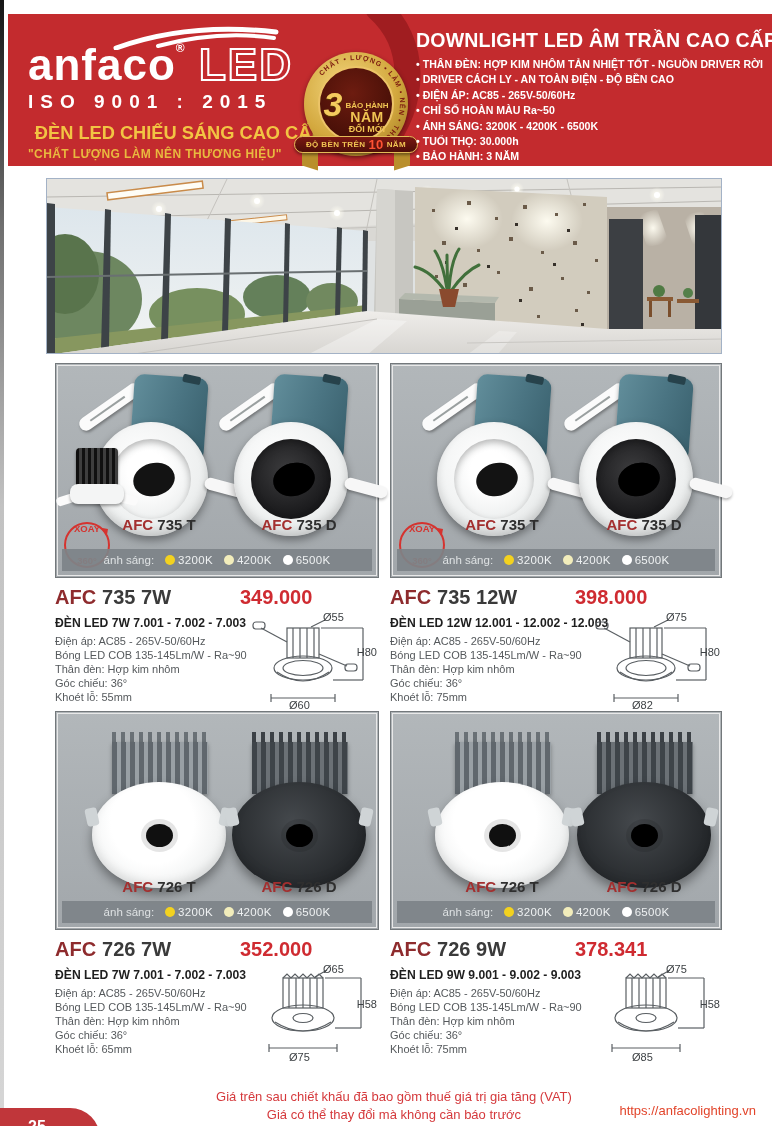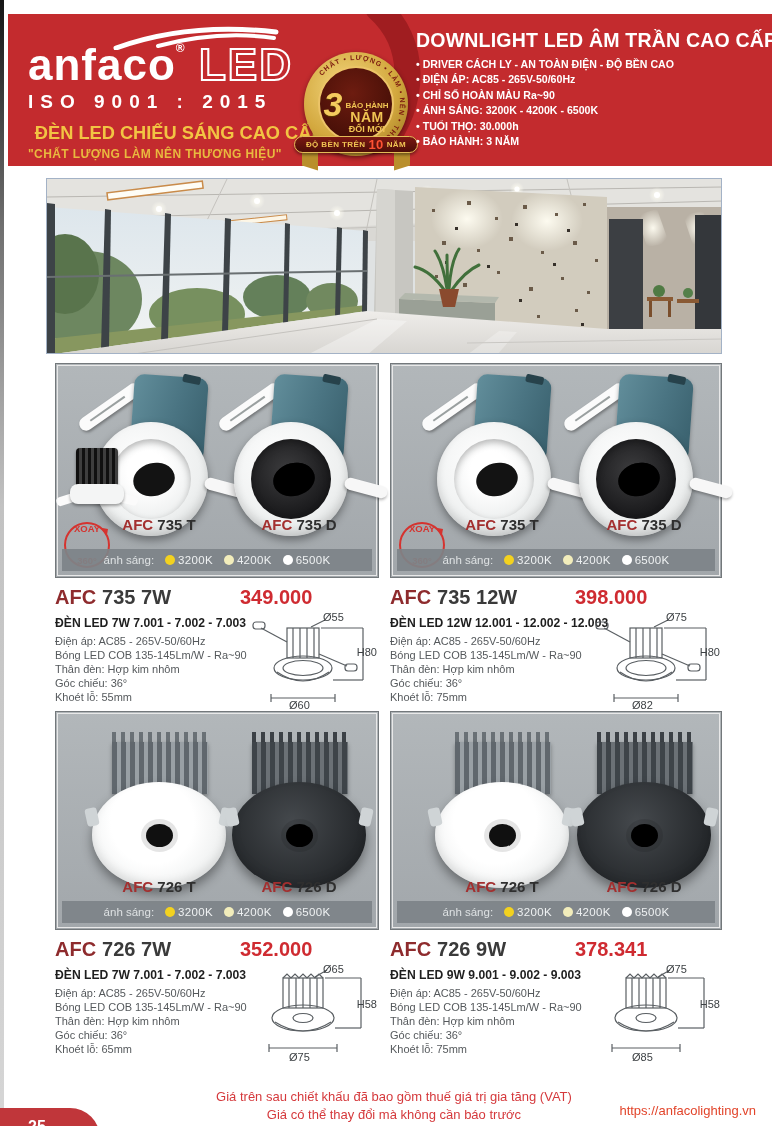--- a/index.html
+++ b/index.html
@@ -214,23 +214,24 @@
       <div class="badge-band">
         <span>ĐỘ BỀN TRÊN</span>
         <span class="num10">10</span>
         <span>NĂM</span>
       </div>
     </div>
 
     <div class="header-right">
       <div class="header-title">DOWNLIGHT LED ÂM TRẦN CAO CẤP</div>
       <ul class="feature-list">
+        <li>THÂN ĐÈN: HỢP KIM NHÔM TẢN NHIỆT TỐT - NGUỒN DRIVER RỜI</li>
         <li>DRIVER CÁCH LY - AN TOÀN ĐIỆN - ĐỘ BỀN CAO</li>
         <li>ĐIỆN ÁP: AC85 - 265V-50/60Hz</li>
-        <li>CHỈ SỐ HOÀN MÀU Ra~90</li>
+        <li>CHỈ SỐ HOÀN MÀU Ra~50</li>
         <li>ÁNH SÁNG: 3200K - 4200K - 6500K</li>
         <li>TUỔI THỌ: 30.000h</li>
         <li>BẢO HÀNH: 3 NĂM</li>
       </ul>
     </div>
   </div>
 
   <div class="hero">
     <svg width="676" height="176" viewBox="0 0 676 176">
       <defs>

